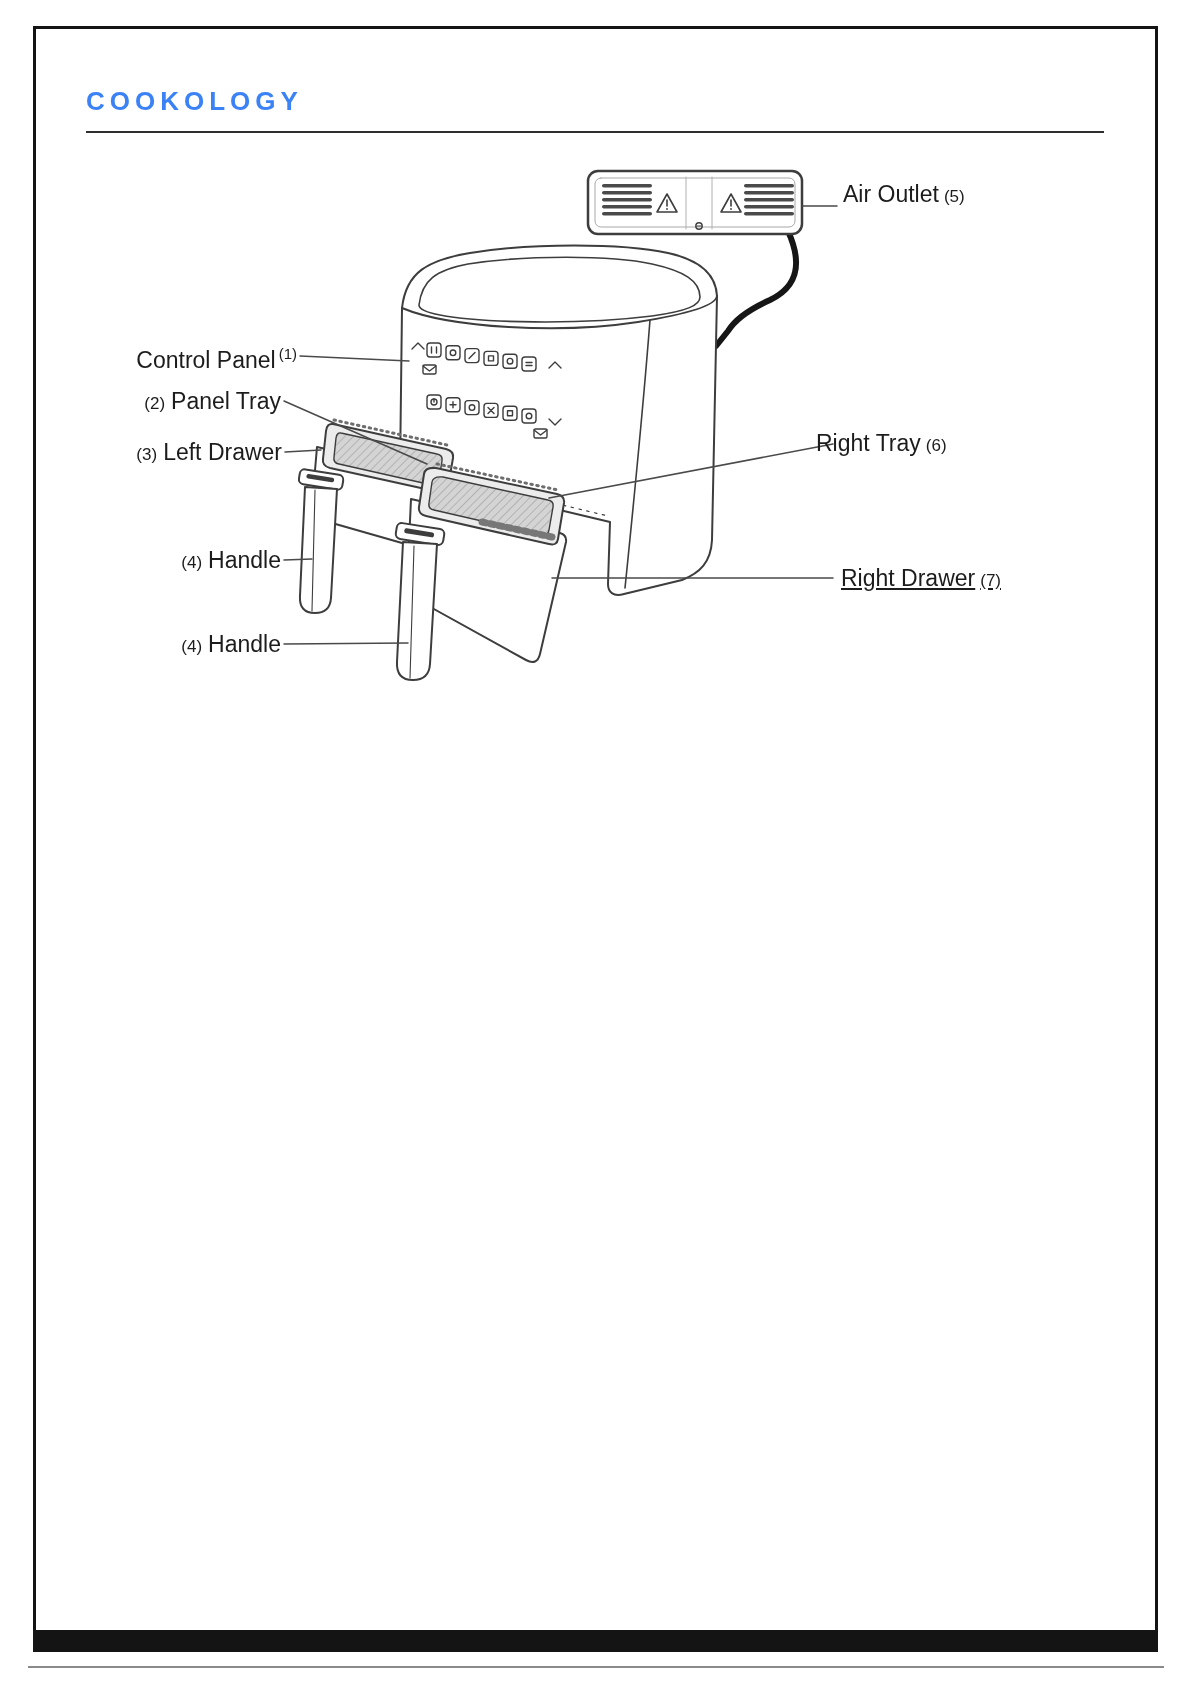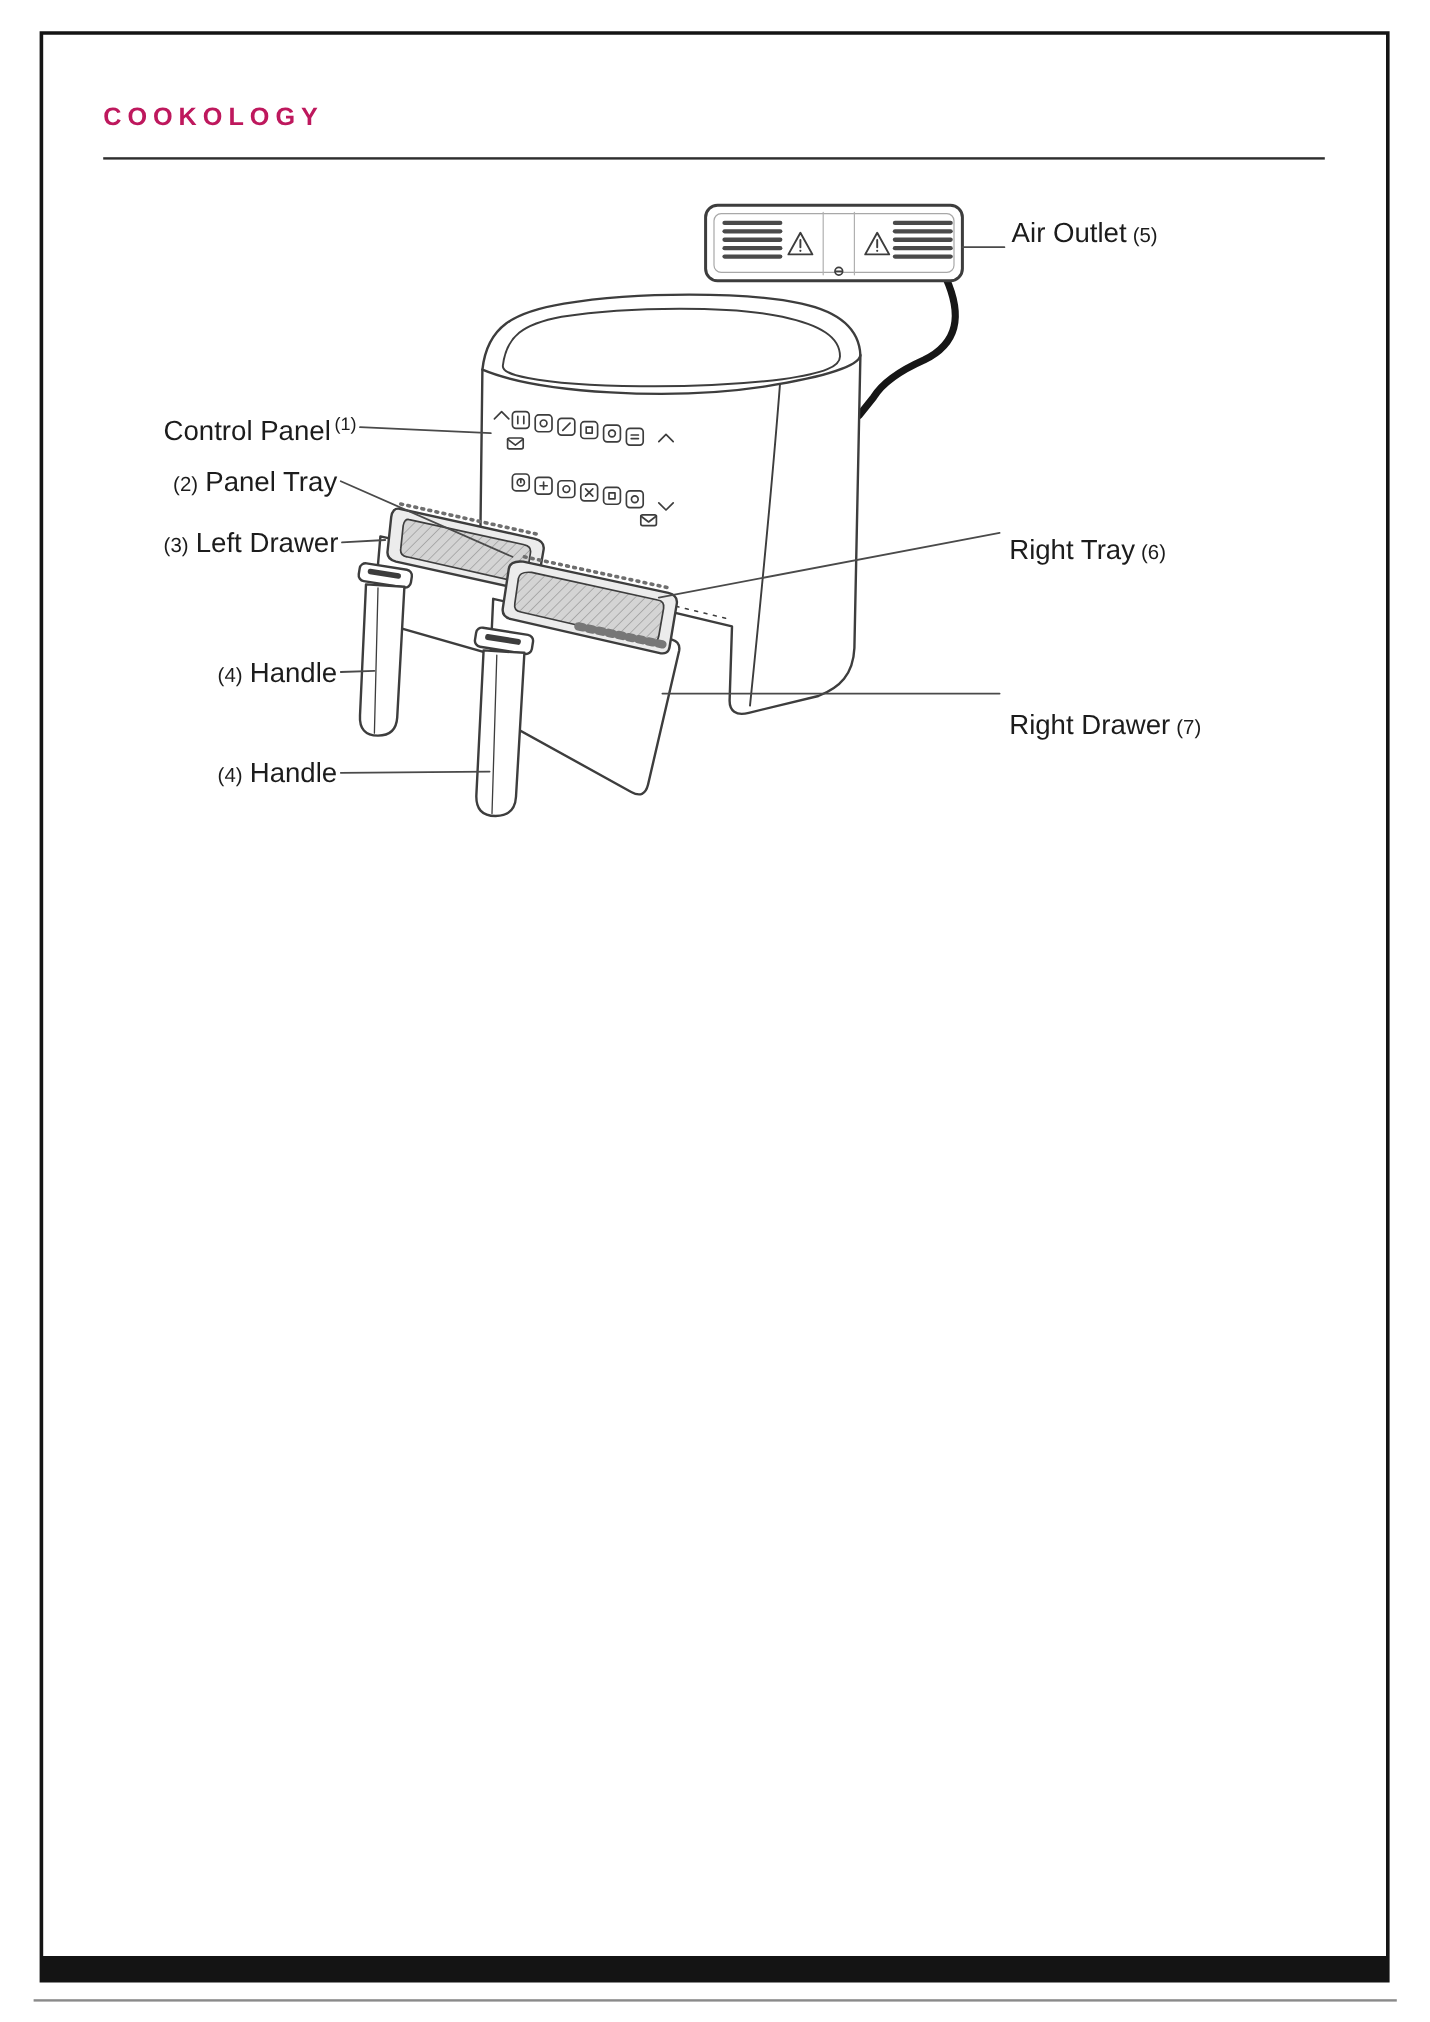--- a/index.html
+++ b/index.html
@@ -9,22 +9,22 @@
   }
   .page-frame{
     position:absolute;left:33px;top:26px;width:1125px;height:1626px;
     box-sizing:border-box;border:3px solid #141414;border-bottom:22px solid #141414;
     background:#ffffff;
   }
   .bottom-line{
     position:absolute;left:28px;top:1666px;width:1136px;height:2px;background:#8a8a8a;
   }
   .logo{
-    position:absolute;left:86px;top:86px;font-size:21px;font-weight:700;
-    letter-spacing:5px;color:#be185d;
+    position:absolute;left:86px;top:86px;font-size:26px;font-weight:700;
+    letter-spacing:5px;color:#3b82f6;
   }
   .header-rule{
     position:absolute;left:86px;top:131px;width:1018px;height:2px;background:#2e2e2e;
   }
   .art{position:absolute;left:0;top:0;width:1192px;height:1685px;}
   .label{
     position:absolute;font-size:23px;line-height:28px;color:#1c1c1c;white-space:nowrap;
   }
   .align-right{text-align:right;}
   .num{font-size:17px;}
@@ -211,19 +211,19 @@
 </div>
 
 <div class="label align-right" style="left:60px;top:630px;width:221px;">
   <span class="num pre">(4)</span><span>Handle</span>
 </div>
 
 <div class="label" style="left:843px;top:180px;">
   <span>Air Outlet</span><span class="num post">(5)</span>
 </div>
 
-<div class="label" style="left:841px;top:429px;margin-top:15px;">
+<div class="label" style="left:816px;top:429px;">
   <span>Right Tray</span><span class="num post">(6)</span>
 </div>
 
-<div class="label" style="left:841px;top:590px;">
+<div class="label" style="left:841px;top:564px;text-decoration:underline;">
   <span>Right Drawer</span><span class="num post">(7)</span>
 </div>
 
 </body></html>

